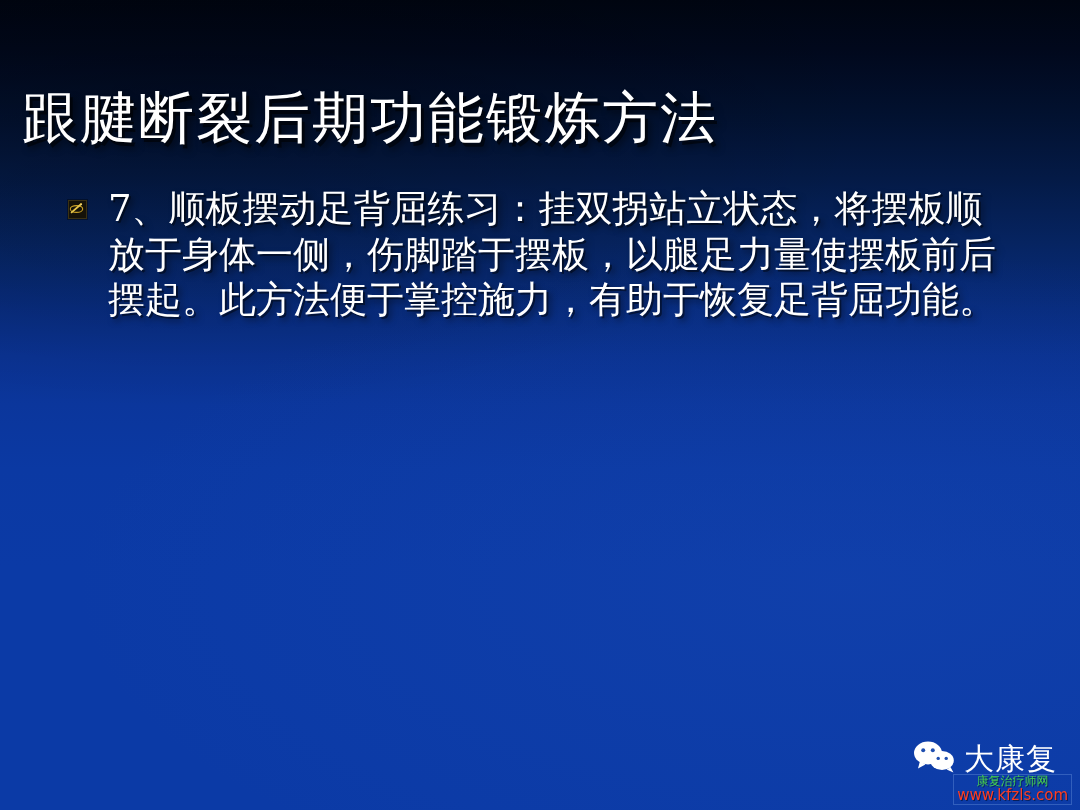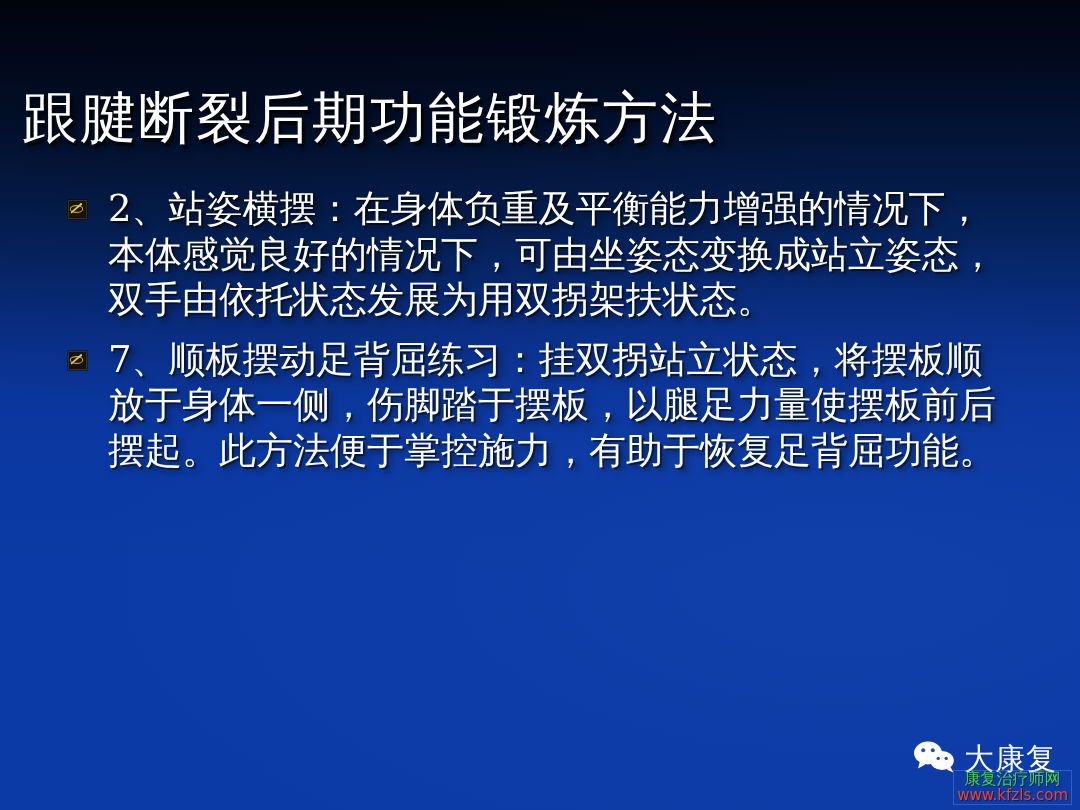--- a/index.html
+++ b/index.html
@@ -127,21 +127,21 @@
     right: 2px;
     bottom: 1px;
     text-align: center;
     line-height: 1.02;
     border: 1px solid rgba(120,160,230,0.35);
     padding: 0px 3px 1px 3px;
   }
   .wm-site-cn {
     display: block;
     color: #46d24a;
-    font-size: 16px;
+    font-size: 12px;
     font-family: "DejaVu Sans", "Liberation Sans", sans-serif;
     text-shadow: 1px 1px 0 rgba(0,0,0,0.45);
     letter-spacing: 0px;
   }
   .wm-site-url {
     display: block;
     color: #ff3d20;
     font-size: 15px;
     font-family: "DejaVu Sans", "Liberation Sans", sans-serif;
     text-shadow: 1px 1px 0 rgba(0,0,0,0.45);
@@ -151,30 +151,20 @@
 </head>
 <body>
 
 <div id="slide">
 
   <h1 class="title">跟腱断裂后期功能锻炼方法</h1>
 
   <div class="body">
 
 
-    <div class="bullet-row">
-      <span class="bullet-mark">
-        <svg width="15" height="15" viewBox="0 0 15 15" aria-hidden="true">
-          <ellipse cx="7.5" cy="8" rx="6.2" ry="3.4" fill="none" stroke="#c9a227" stroke-width="1.1"></ellipse>
-          <path d="M2.6 11.4 L12.2 3.0" stroke="#e8c64a" stroke-width="1.8" stroke-linecap="round"></path>
-          <path d="M11.2 2.4 L13.2 3.6 L11.9 4.6 Z" fill="#f2dd86"></path>
-        </svg>
-      </span>
-      <span class="bullet-text">2、站姿横摆：在身体负重及平衡能力增强的情况下，本体感觉良好的情况下，可由坐姿态变换成站立姿态，双手由依托状态发展为用双拐架扶状态。</span>
-    </div>
 
     <div class="bullet-row">
       <span class="bullet-mark">
         <svg width="15" height="15" viewBox="0 0 15 15" aria-hidden="true">
           <ellipse cx="7.5" cy="8" rx="6.2" ry="3.4" fill="none" stroke="#c9a227" stroke-width="1.1"></ellipse>
           <path d="M2.6 11.4 L12.2 3.0" stroke="#e8c64a" stroke-width="1.8" stroke-linecap="round"></path>
           <path d="M11.2 2.4 L13.2 3.6 L11.9 4.6 Z" fill="#f2dd86"></path>
         </svg>
       </span>
       <span class="bullet-text">7、顺板摆动足背屈练习：挂双拐站立状态，将摆板顺放于身体一侧，伤脚踏于摆板，以腿足力量使摆板前后摆起。此方法便于掌控施力，有助于恢复足背屈功能。</span>

